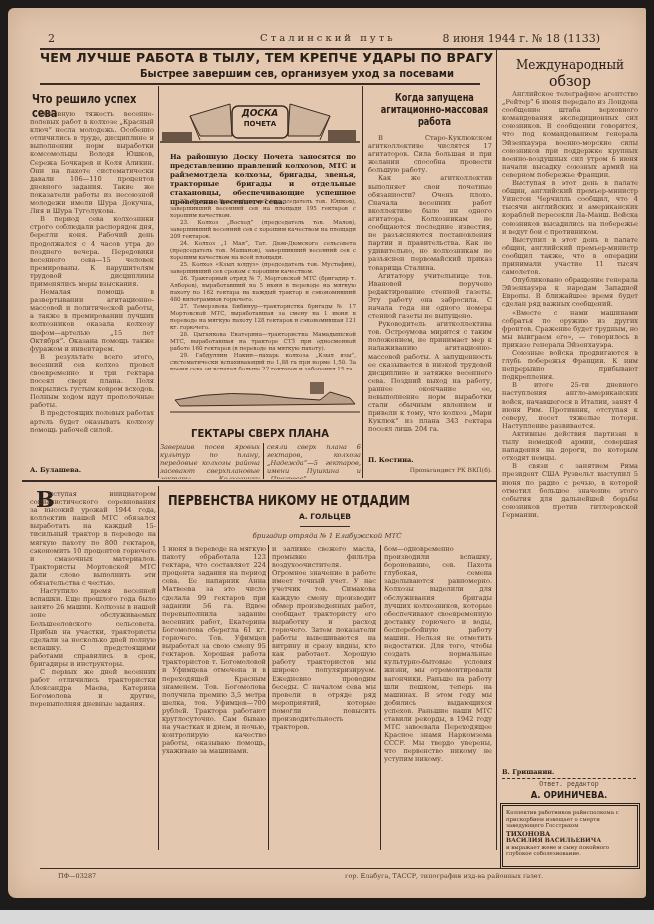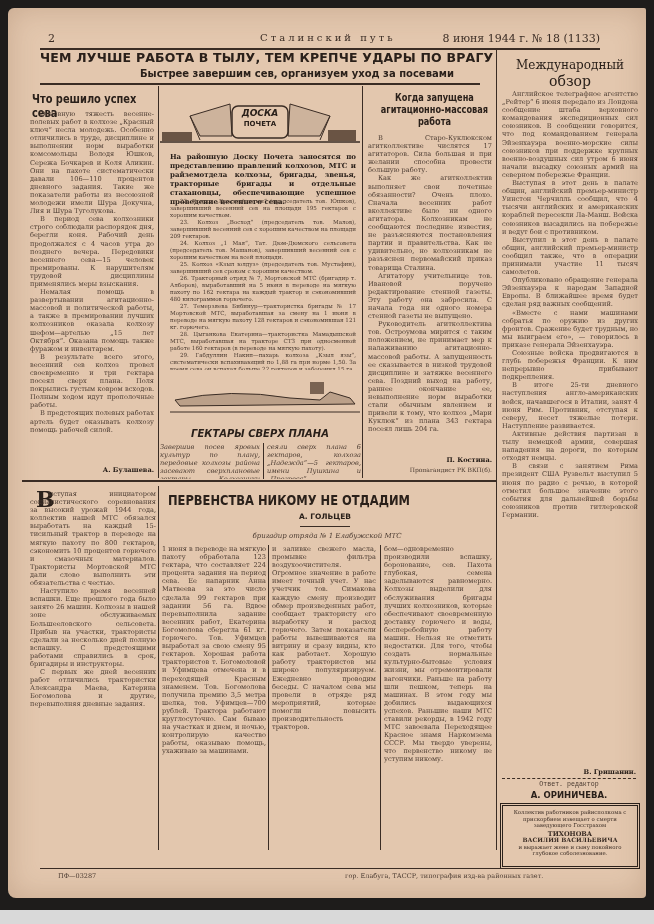--- a/index.html
+++ b/index.html
@@ -11,21 +11,21 @@
   .runhead .pg{position:absolute;left:8px;top:0;}
   .runhead .title{position:absolute;left:220px;top:0;letter-spacing:3px;font-size:10px;}
   .runhead .date{position:absolute;right:0;top:0;}
   .banner{left:40px;top:50px;width:440px;font-family:"DejaVu Sans",sans-serif;font-weight:bold;font-size:12.5px;color:#2a201a;letter-spacing:.2px;white-space:nowrap;}
   .subbanner{left:140px;top:68px;font-family:"DejaVu Sans",sans-serif;font-size:10px;color:#2a201a;font-weight:bold;}
   .rule{background:#3a2c24;}
   .col{font-size:6.6px;line-height:8.1px;color:#4a3a30;text-align:justify;overflow:hidden;}
   .col p{margin:0 0 0 0;text-indent:10px;}
   .hd{font-family:"DejaVu Sans",sans-serif;font-weight:bold;color:#2a201a;text-align:center;}
   .cond{transform:scaleX(.82);transform-origin:left top;}
-  .sign{text-align:right;font-weight:bold;color:#2a201a;}
+  .sign{text-align:left;font-weight:bold;color:#2a201a;}
   .doska{left:160px;top:96px;width:200px;height:50px;}
   .honor{font-size:7px;line-height:9px;color:#2a201a;font-weight:bold;text-align:justify;}
   .honorlist{font-size:5.6px;line-height:7px;color:#4a3a30;text-align:justify;}
   .honorlist p{margin:0;text-indent:10px;}
   .italic{font-style:italic;}
   .boxed{border:3px double #2a201a;padding:3px;}
   .vrule{width:1px;background:#3a2c24;}
 </style>
 </head>
 <body>
@@ -84,21 +84,21 @@
 </div>
 
 <div class="abs" style="left:170px;top:370px;width:190px;height:45px;">
   <svg width="190" height="45" viewBox="0 0 190 45">
     <path d="M5 30 Q60 18 120 28 L150 30 L160 22 L180 28 L185 34 L10 36 Z" fill="#bba089" stroke="#3a2c24" stroke-width="1"></path>
     <rect x="140" y="12" width="14" height="12" fill="#7a6352"></rect>
     <line x1="0" y1="42" x2="190" y2="42" stroke="#3a2c24"></line>
   </svg>
 </div>
 
-<div class="abs hd" style="left:160px;top:428px;width:200px;font-size:10px;font-style:italic;">ГЕКТАРЫ СВЕРХ ПЛАНА</div>
+<div class="abs hd" style="left:160px;top:428px;width:200px;font-size:10px;">ГЕКТАРЫ СВЕРХ ПЛАНА</div>
 <div class="abs col italic" style="left:160px;top:443px;width:100px;height:36px;">Завершив посев яровых культур по плану, передовые колхозы района засевают сверхплановые гектары. Колхозники сельхозартели „Пробуждение“ по-</div>
 <div class="abs vrule" style="left:263px;top:443px;height:36px;"></div>
 <div class="abs col italic" style="left:267px;top:443px;width:94px;height:36px;">сеяли сверх плана 6 гектаров, колхоза „Надежда“—5 гектаров, имени Пушкина и „Прогресс“, Костенеевского сельсовета,—по 3 гектара.</div>
 
 <div class="abs hd cond" style="left:375px;top:92px;width:145px;font-size:10px;line-height:12px;">Когда запущена агитационно-массовая работа</div>
 <div class="abs col" style="left:368px;top:134px;width:124px;height:320px;">
   <p>В Старо-Куклюкском агитколлективе числятся 17 агитаторов. Сила большая и при желании способна провести большую работу.</p>
   <p>Как же агитколлектив выполняет свои почетные обязанности? Очень плохо. Сначала весенних работ вколлективе было ни одного агитатора. Колхозникам не сообщаются последние известия, не разъясняются постановления партии и правительства. Как не удивительно, но колхозникам не разъяснен первомайский приказ товарища Сталина.</p>
   <p>Агитатору учительнице тов. Ивановой поручено редактирование стенной газеты. Эту работу она забросила. С начала года ни одного номера стенной газеты не выпущено.</p>
   <p>Руководитель агитколлектива тов. Остроумова мирится с таким положением, не принимает мер к налаживанию агитационно-массовой работы. А запущенность ее сказывается в низкой трудовой дисциплине и затяжке весеннего сева. Поздний выход на работу, раннее окончание ее, невыполнение норм выработки стали обычным явлением и привели к тому, что колхоз „Мари Куклюк“ из плана 343 гектара посеял лишь 204 га.</p>
@@ -119,21 +119,21 @@
   <p>Союзные войска продвигаются в глубь побережья Франции. К ним непрерывно прибывают подкрепления.</p>
   <p>В итоге 25-ти дневного наступления англо-американских войск, начавшегося в Италии, занят 4 июня Рим. Противник, отступая к северу, несет тяжелые потери. Наступление развивается.</p>
   <p>Активные действия партизан в тылу немецкой армии, совершая нападения на дороги, по которым отходят немцы.</p>
   <p>В связи с занятием Рима президент США Рузвельт выступил 5 июня по радио с речью, в которой отметил большое значение этого события для дальнейшей борьбы союзников против гитлеровской Германии.</p>
 </div>
 <div class="abs col sign" style="left:502px;top:768px;width:134px;">В. Гришанин.</div>
 <div class="abs" style="left:502px;top:778px;width:134px;border-top:1px dashed #3a2c24;"></div>
 <div class="abs col" style="left:502px;top:781px;width:134px;text-align:center;font-family:Liberation Mono, monospace;">Ответ. редактор</div>
 <div class="abs hd" style="left:502px;top:790px;width:134px;font-size:8.5px;">А. ОРИНИЧЕВА.</div>
 
-<div class="abs boxed" style="left:500px;top:803px;width:128px;height:54px;text-align:center;font-size:5.4px;line-height:6.5px;color:#3a2c24;">
+<div class="abs boxed" style="left:500px;top:803px;width:128px;height:54px;text-align:left;font-size:5.4px;line-height:6.5px;color:#3a2c24;">
   <div>Коллектив работников райисполкома с прискорбием извещает о смерти заведующего Госстрахом</div>
   <div style="font-weight:bold;font-size:6.5px;margin-top:2px;">ТИХОНОВА</div>
   <div style="font-weight:bold;font-size:6px;">ВАСИЛИЯ ВАСИЛЬЕВИЧА</div>
   <div>и выражает жене и сыну покойного глубокое соболезнование.</div>
 </div>
 
 <div class="abs hd" style="left:36px;top:488px;font-size:22px;line-height:22px;font-family:'DejaVu Serif',serif;">В</div>
 <div class="abs col" style="left:30px;top:490px;width:126px;height:358px;">
   <p style="text-indent:18px;">ыступая инициатором социалистического соревнования за высокий урожай 1944 года, коллектив нашей МТС обязался выработать на каждый 15-тисильный трактор в переводе на мягкую пахоту по 800 гектаров, сэкономить 10 процентов горючего и смазочных материалов. Трактористы Мортовской МТС дали слово выполнить эти обязательства с честью.</p>
   <p>Наступило время весенней вспашки. Еще прошлого года было занято 26 машин. Колхозы в нашей зоне обслуживаемых Большееловского сельсовета. Прибыв на участки, трактористы сделали за несколько дней полную вспашку. С предстоящими работами справились в срок, бригадиры и инструкторы.</p>

